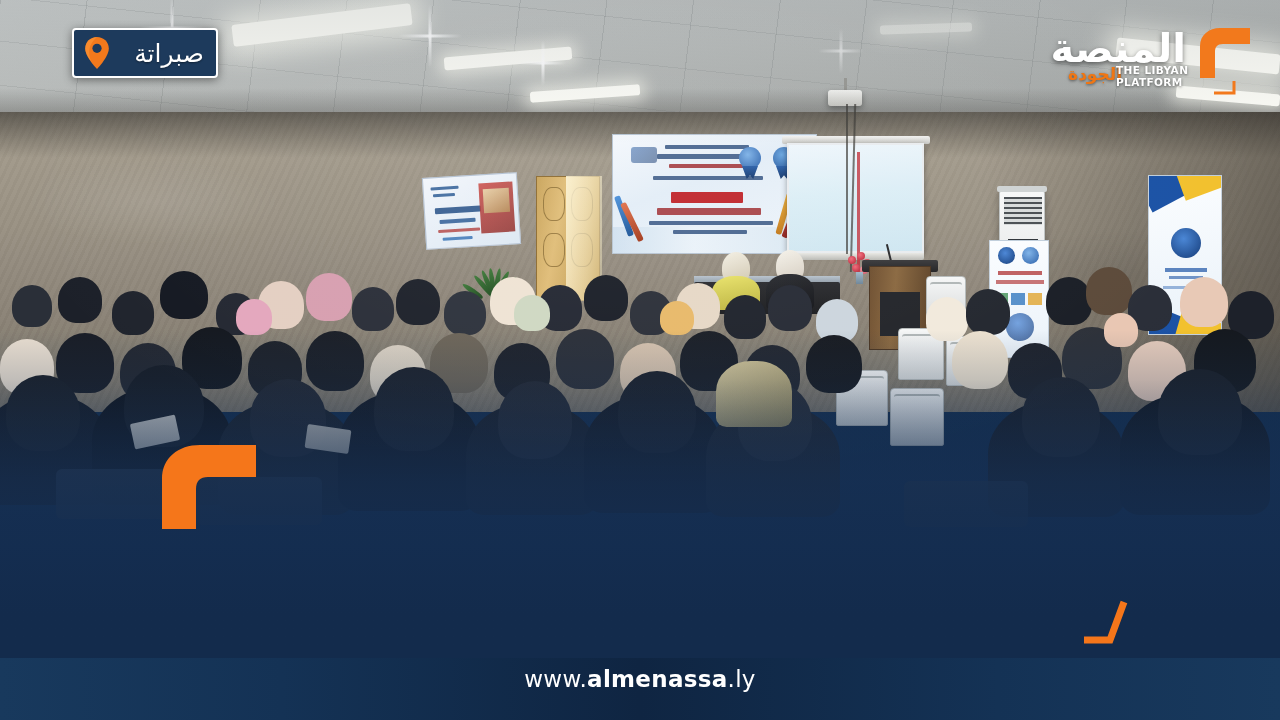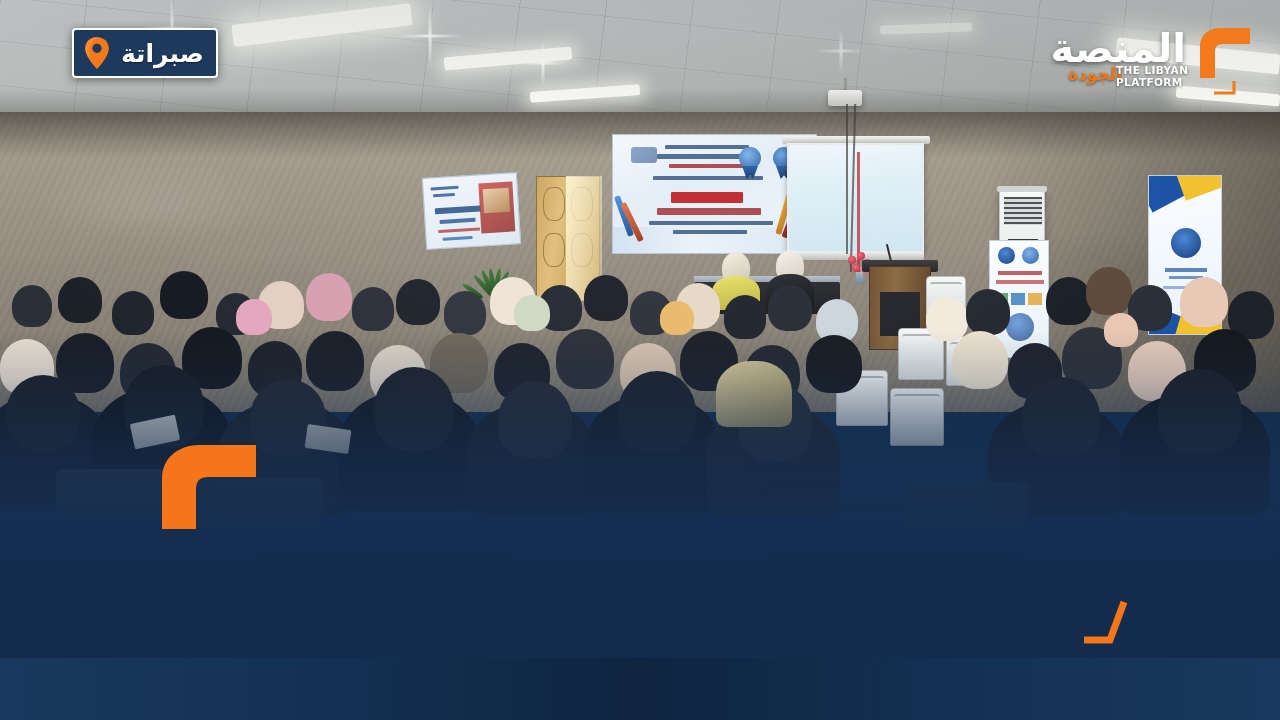--- a/index.html
+++ b/index.html
@@ -172,21 +172,21 @@
 
   .bottombar { position:absolute; left:0; top:658px; width:1280px; height:62px;
      background:linear-gradient(90deg,#18395d 0%,#143255 22%,#0f2542 50%,#143255 78%,#18395d 100%); }
 
   
   .locbadge { position:absolute; left:72px; top:28px; width:146px; height:50px;
      background:#1d3a5c; border:2px solid #ffffff; border-radius:4px;
      box-shadow:0 2px 10px rgba(0,0,0,.45); display:flex; align-items:center;
      padding:0 12px 0 10px; gap:8px; }
   .pin { width:26px; height:34px; flex:0 0 26px; position:relative; }
-  .loc-text { flex:1; text-align:right; color:#fff; font-size:25px; font-weight:700;
+  .loc-text { flex:1; text-align:right; color:#fff; font-size:25px; font-weight:400;
      letter-spacing:0; line-height:1; direction:rtl; text-shadow:0 1px 2px rgba(0,0,0,.4); }
 
   
   .logo { position:absolute; right:22px; top:14px; width:236px; height:80px; }
   .logo-ar { position:absolute; right:72px; top:14px; font-size:40px; font-weight:700;
      color:#ffffff; direction:rtl; letter-spacing:-1px; line-height:1;
      text-shadow:0 2px 5px rgba(0,0,0,.5);margin-left:44px; }
   .logo-sub-ar { position:absolute; right:136px; top:52px; font-size:17px; font-weight:700;
      color:#f07613; direction:rtl; line-height:1; text-shadow:0 1px 3px rgba(0,0,0,.5); }
   .logo-en { position:absolute; right:68px; top:50px; width:74px; font-size:10.5px;
@@ -475,14 +475,17 @@
       <path d="M2 86 L2 36 C2 15 18 2 40 2 L96 2 L96 34 L48 34 C40 34 36 38 36 46 L36 86 Z" fill="#f5761a"></path>
     </svg>
   </div>
   <div class="br-br">
     <svg width="46" height="44" viewBox="0 0 46 44" aria-hidden="true">
       <path d="M0 40 L26 40 L40 2" stroke="#f5761a" stroke-width="7" fill="none" stroke-linejoin="miter"></path>
     </svg>
   </div>
 
 
+  <div class="footer">
+    <span class="thin">www.</span><b>almenassa</b><span class="thin">.ly</span>
+  </div>
 
 </div>
 
 </body></html>

